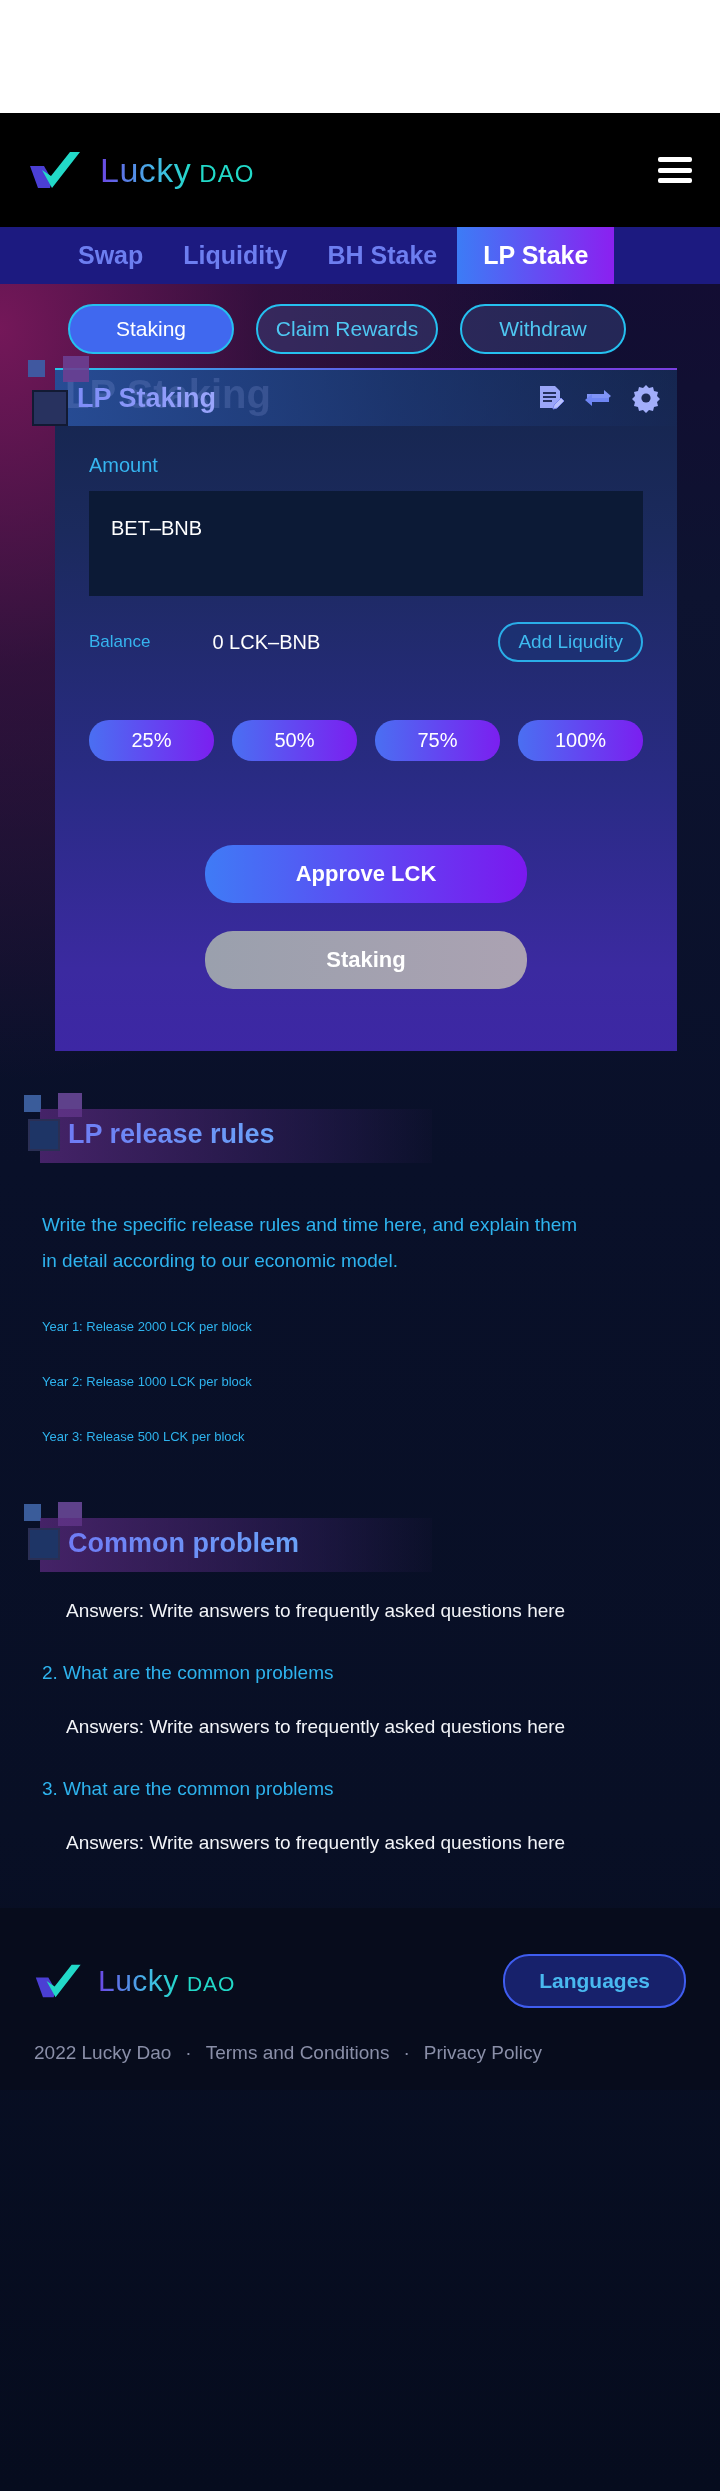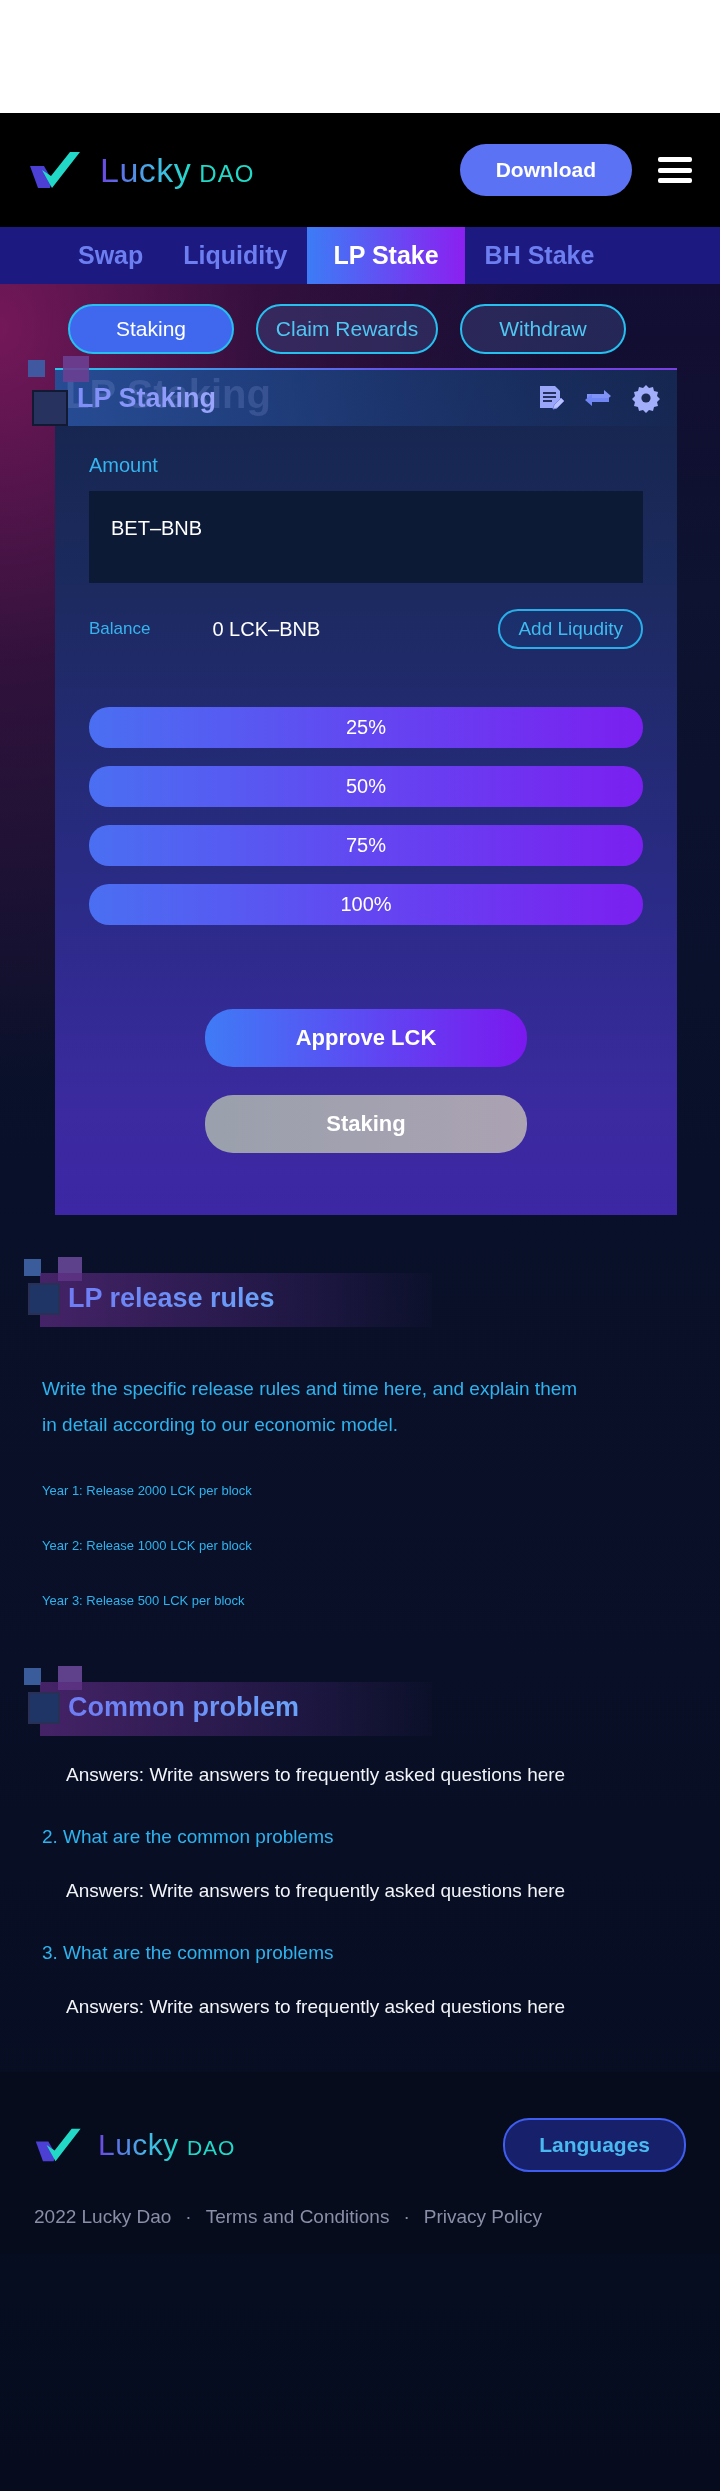--- a/index.html
+++ b/index.html
@@ -195,21 +195,21 @@
     font-size: 27px; font-weight: bold;
     background: linear-gradient(90deg,#7e8df8 0%,#9aa5fb 100%);
     -webkit-background-clip: text; background-clip: text; color: transparent;
   }
   .card-icons { margin-left: auto; display: flex; gap: 18px; align-items: center; position: relative; }
   .card-icons svg { display: block; }
 
   .card-body { padding: 28px 34px 0 34px; }
   .field-label { color: #36b4ef; font-size: 20px; margin-bottom: 14px; }
   .amount-box {
-    height: 92px;
+    height: 105px;
     background: #0c1a36;
     display: flex;
     align-items: flex-start;
     padding: 26px 0 0 22px;
   }
   .amount-val { color: #ffffff; font-size: 20px; }
 
   .balance-row {
     display: flex; align-items: center;
     margin-top: 26px;
@@ -220,21 +220,21 @@
     margin-left: auto;
     border: 2px solid #2aaee8;
     border-radius: 20px;
     color: #3fbbf0;
     font-size: 19px;
     padding: 7px 18px;
     background: rgba(24,54,118,.5);
     cursor: pointer;
   }
 
-  .pct-row { display: flex; gap: 18px; margin-top: 58px; flex-direction: column; }
+  .pct-row { display: flex; gap: 18px; margin-top: 58px; }
   .pct {
     flex: 1;
     text-align: center;
     border-radius: 20px;
     color: #ffffff;
     font-size: 20px;
     padding: 9px 0;
     background: linear-gradient(90deg,#4a6ff2 0%, #7b1ff0 100%);
     cursor: pointer;
   }
@@ -329,34 +329,33 @@
         <path d="M2 16 L16 16 L24 30 L22 38 L10 38 Z" fill="#4b3fd4"></path>
         <path d="M14 20 L24 38 L52 2 L42 2 L23 26 Z" fill="#22d9c8"></path>
       </svg>
     </span>
     <span class="brand-text">
       <span class="brand-lucky"><span class="cap">Lucky</span></span>
       <span class="brand-dao">DAO</span>
     </span>
   </div>
   <div class="header-right">
-    <button class="download-btn">Download</button>
     <div class="hamburger">
       <span></span>
       <span></span>
       <span></span>
     </div>
   </div>
 </div>
 
 <div class="navtabs">
   <div class="navtab">Swap</div>
   <div class="navtab">Liquidity</div>
+  <div class="navtab">BH Stake</div>
   <div class="navtab active">LP Stake</div>
-  <div class="navtab">BH Stake</div>
 </div>
 
 <div class="page">
 
   <div class="mode-row">
     <div class="mode-pill active">Staking</div>
     <div class="mode-pill wide">Claim Rewards</div>
     <div class="mode-pill">Withdraw</div>
   </div>
 

